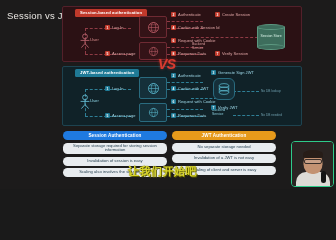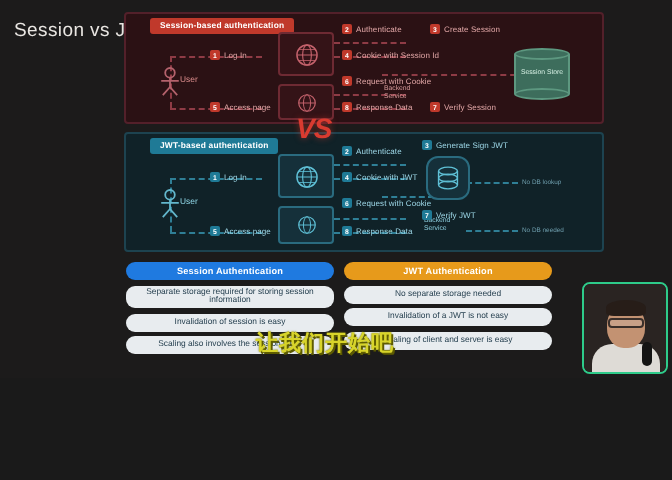--- a/index.html
+++ b/index.html
@@ -135,21 +135,21 @@
   }
 
   
   .sidenote {
     position: absolute; font-size: 3.2px; color: #6f9fae;
     white-space: nowrap;
   }
 
   
   .vs {
-    position: absolute; left: 148px; top: 56px;
+    position: absolute; left: 158px; top: 56px;
     font-size: 14px; font-weight: bold; font-style: italic;
     color: #d93b30; letter-spacing: -.5px;
     text-shadow: 0 0 3px rgba(217,59,48,.55);
     z-index: 20;
     text-align: center;
   }
 
   
   .cmp { position: absolute; top: 131px; }
   .cmp-left  { left: 63px;  width: 104px; }

